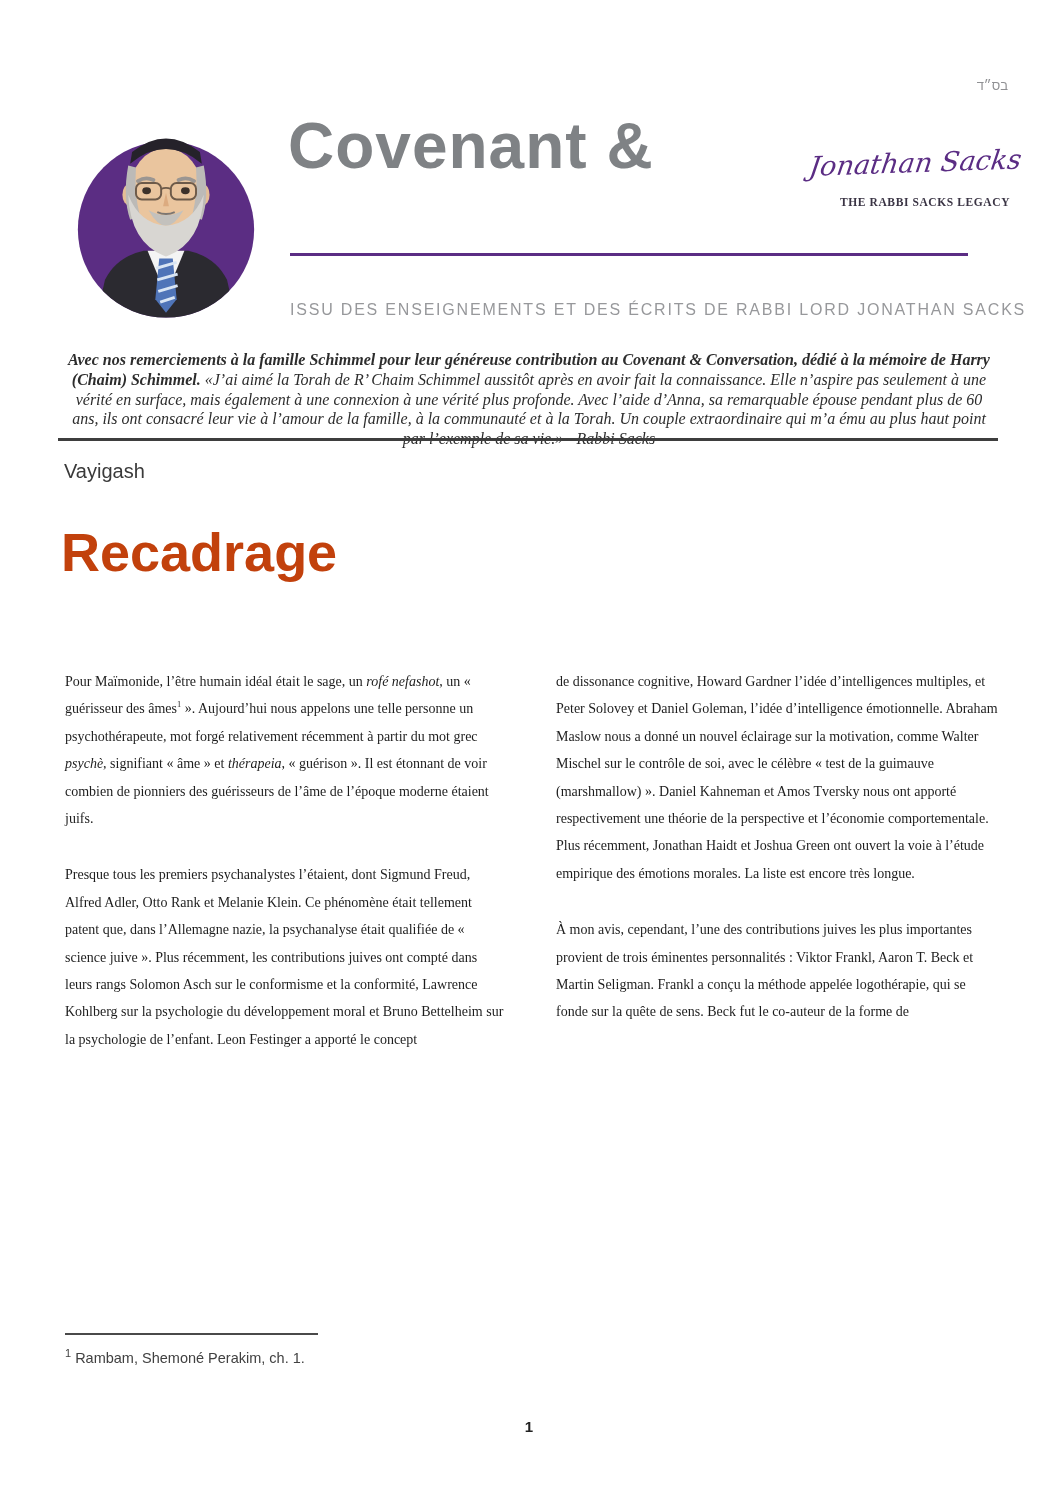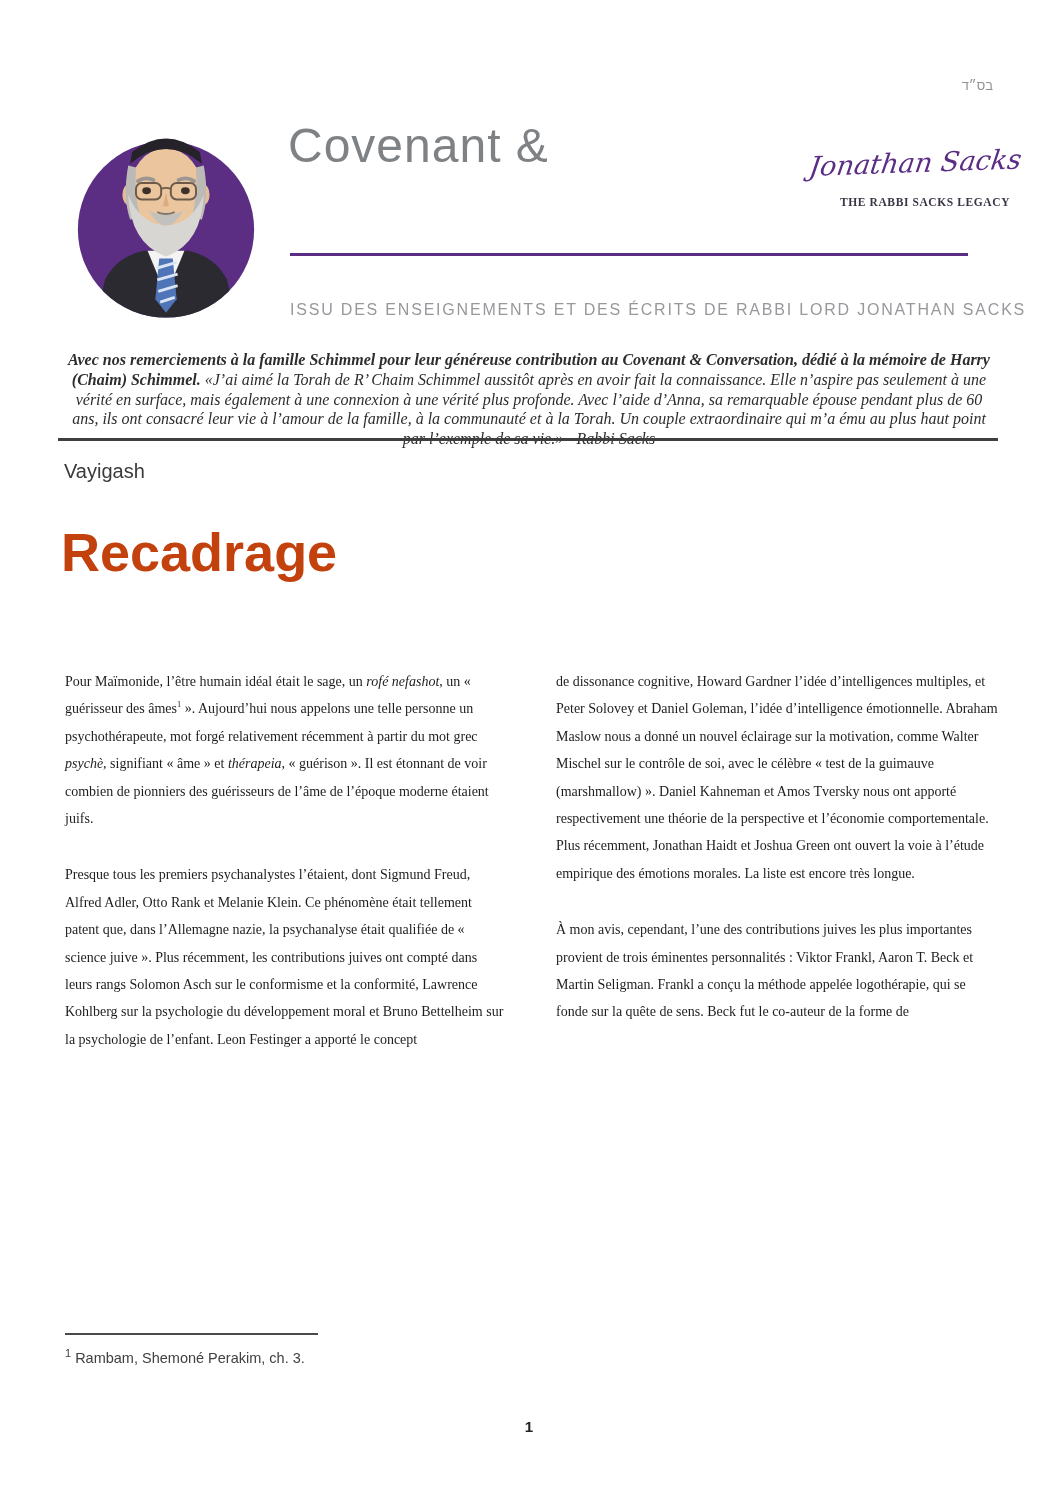--- a/index.html
+++ b/index.html
@@ -6,29 +6,29 @@
   html, body { margin: 0; padding: 0; background: #ffffff; }
   .page {
     position: relative;
     width: 1058px;
     height: 1497px;
     margin: 0 auto;
     background: #ffffff;
     overflow: hidden;
   }
   .hebrew-mark {
-    position: absolute; top: 78px; right: 65px;
+    position: absolute; top: 78px; right: 50px;
     font-family: "Liberation Sans", sans-serif;
     font-size: 13px; color: #8f9093;
   }
   .avatar { position: absolute; left: 74px; top: 104px; }
   .logo {
     position: absolute; left: 288px; top: 118px;
     font-family: "Liberation Sans", sans-serif;
-    font-weight: normal; font-size: 48px; line-height: 56px;
+    font-weight: bold; font-size: 64px; line-height: 56px;
     letter-spacing: 1px;
   }
   .logo-line1 { color: #7f8285; }
   .logo-line2 { color: #5b2d84; }
   .logo-rule {
     position: absolute; left: 290px; top: 253px;
     width: 678px; height: 3px; background: #5b2d84;
   }
   .subtitle {
     position: absolute; left: 290px; top: 277px;
@@ -167,17 +167,17 @@
       <p>Pour Maïmonide, l’être humain idéal était le sage, un <i>rofé nefashot</i>, un « guérisseur des âmes<sup>1</sup> ». Aujourd’hui nous appelons une telle personne un psychothérapeute, mot forgé relativement récemment à partir du mot grec <i>psychè</i>, signifiant « âme » et <i>thérapeia</i>, « guérison ». Il est étonnant de voir combien de pionniers des guérisseurs de l’âme de l’époque moderne étaient juifs.</p>
       <p>Presque tous les premiers psychanalystes l’étaient, dont Sigmund Freud, Alfred Adler, Otto Rank et Melanie Klein. Ce phénomène était tellement patent que, dans l’Allemagne nazie, la psychanalyse était qualifiée de « science juive ». Plus récemment, les contributions juives ont compté dans leurs rangs Solomon Asch sur le conformisme et la conformité, Lawrence Kohlberg sur la psychologie du développement moral et Bruno Bettelheim sur la psychologie de l’enfant. Leon Festinger a apporté le concept</p>
     </div>
     <div class="col">
       <p>de dissonance cognitive, Howard Gardner l’idée d’intelligences multiples, et Peter Solovey et Daniel Goleman, l’idée d’intelligence émotionnelle. Abraham Maslow nous a donné un nouvel éclairage sur la motivation, comme Walter Mischel sur le contrôle de soi, avec le célèbre « test de la guimauve (marshmallow) ». Daniel Kahneman et Amos Tversky nous ont apporté respectivement une théorie de la perspective et l’économie comportementale. Plus récemment, Jonathan Haidt et Joshua Green ont ouvert la voie à l’étude empirique des émotions morales. La liste est encore très longue.</p>
       <p>À mon avis, cependant, l’une des contributions juives les plus importantes provient de trois éminentes personnalités : Viktor Frankl, Aaron T. Beck et Martin Seligman. Frankl a conçu la méthode appelée logothérapie, qui se fonde sur la quête de sens. Beck fut le co-auteur de la forme de</p>
     </div>
   </div>
 
   <div class="footnote-rule"></div>
-  <div class="footnote"><sup>1</sup><span>Rambam, Shemoné Perakim, ch. 3.</span></div>
+  <div class="footnote"><sup>1</sup><span>Rambam, Shemoné Perakim, ch. 1.</span></div>
 
   <div class="page-number">1</div>
 
 </div>
 
 </body></html>

